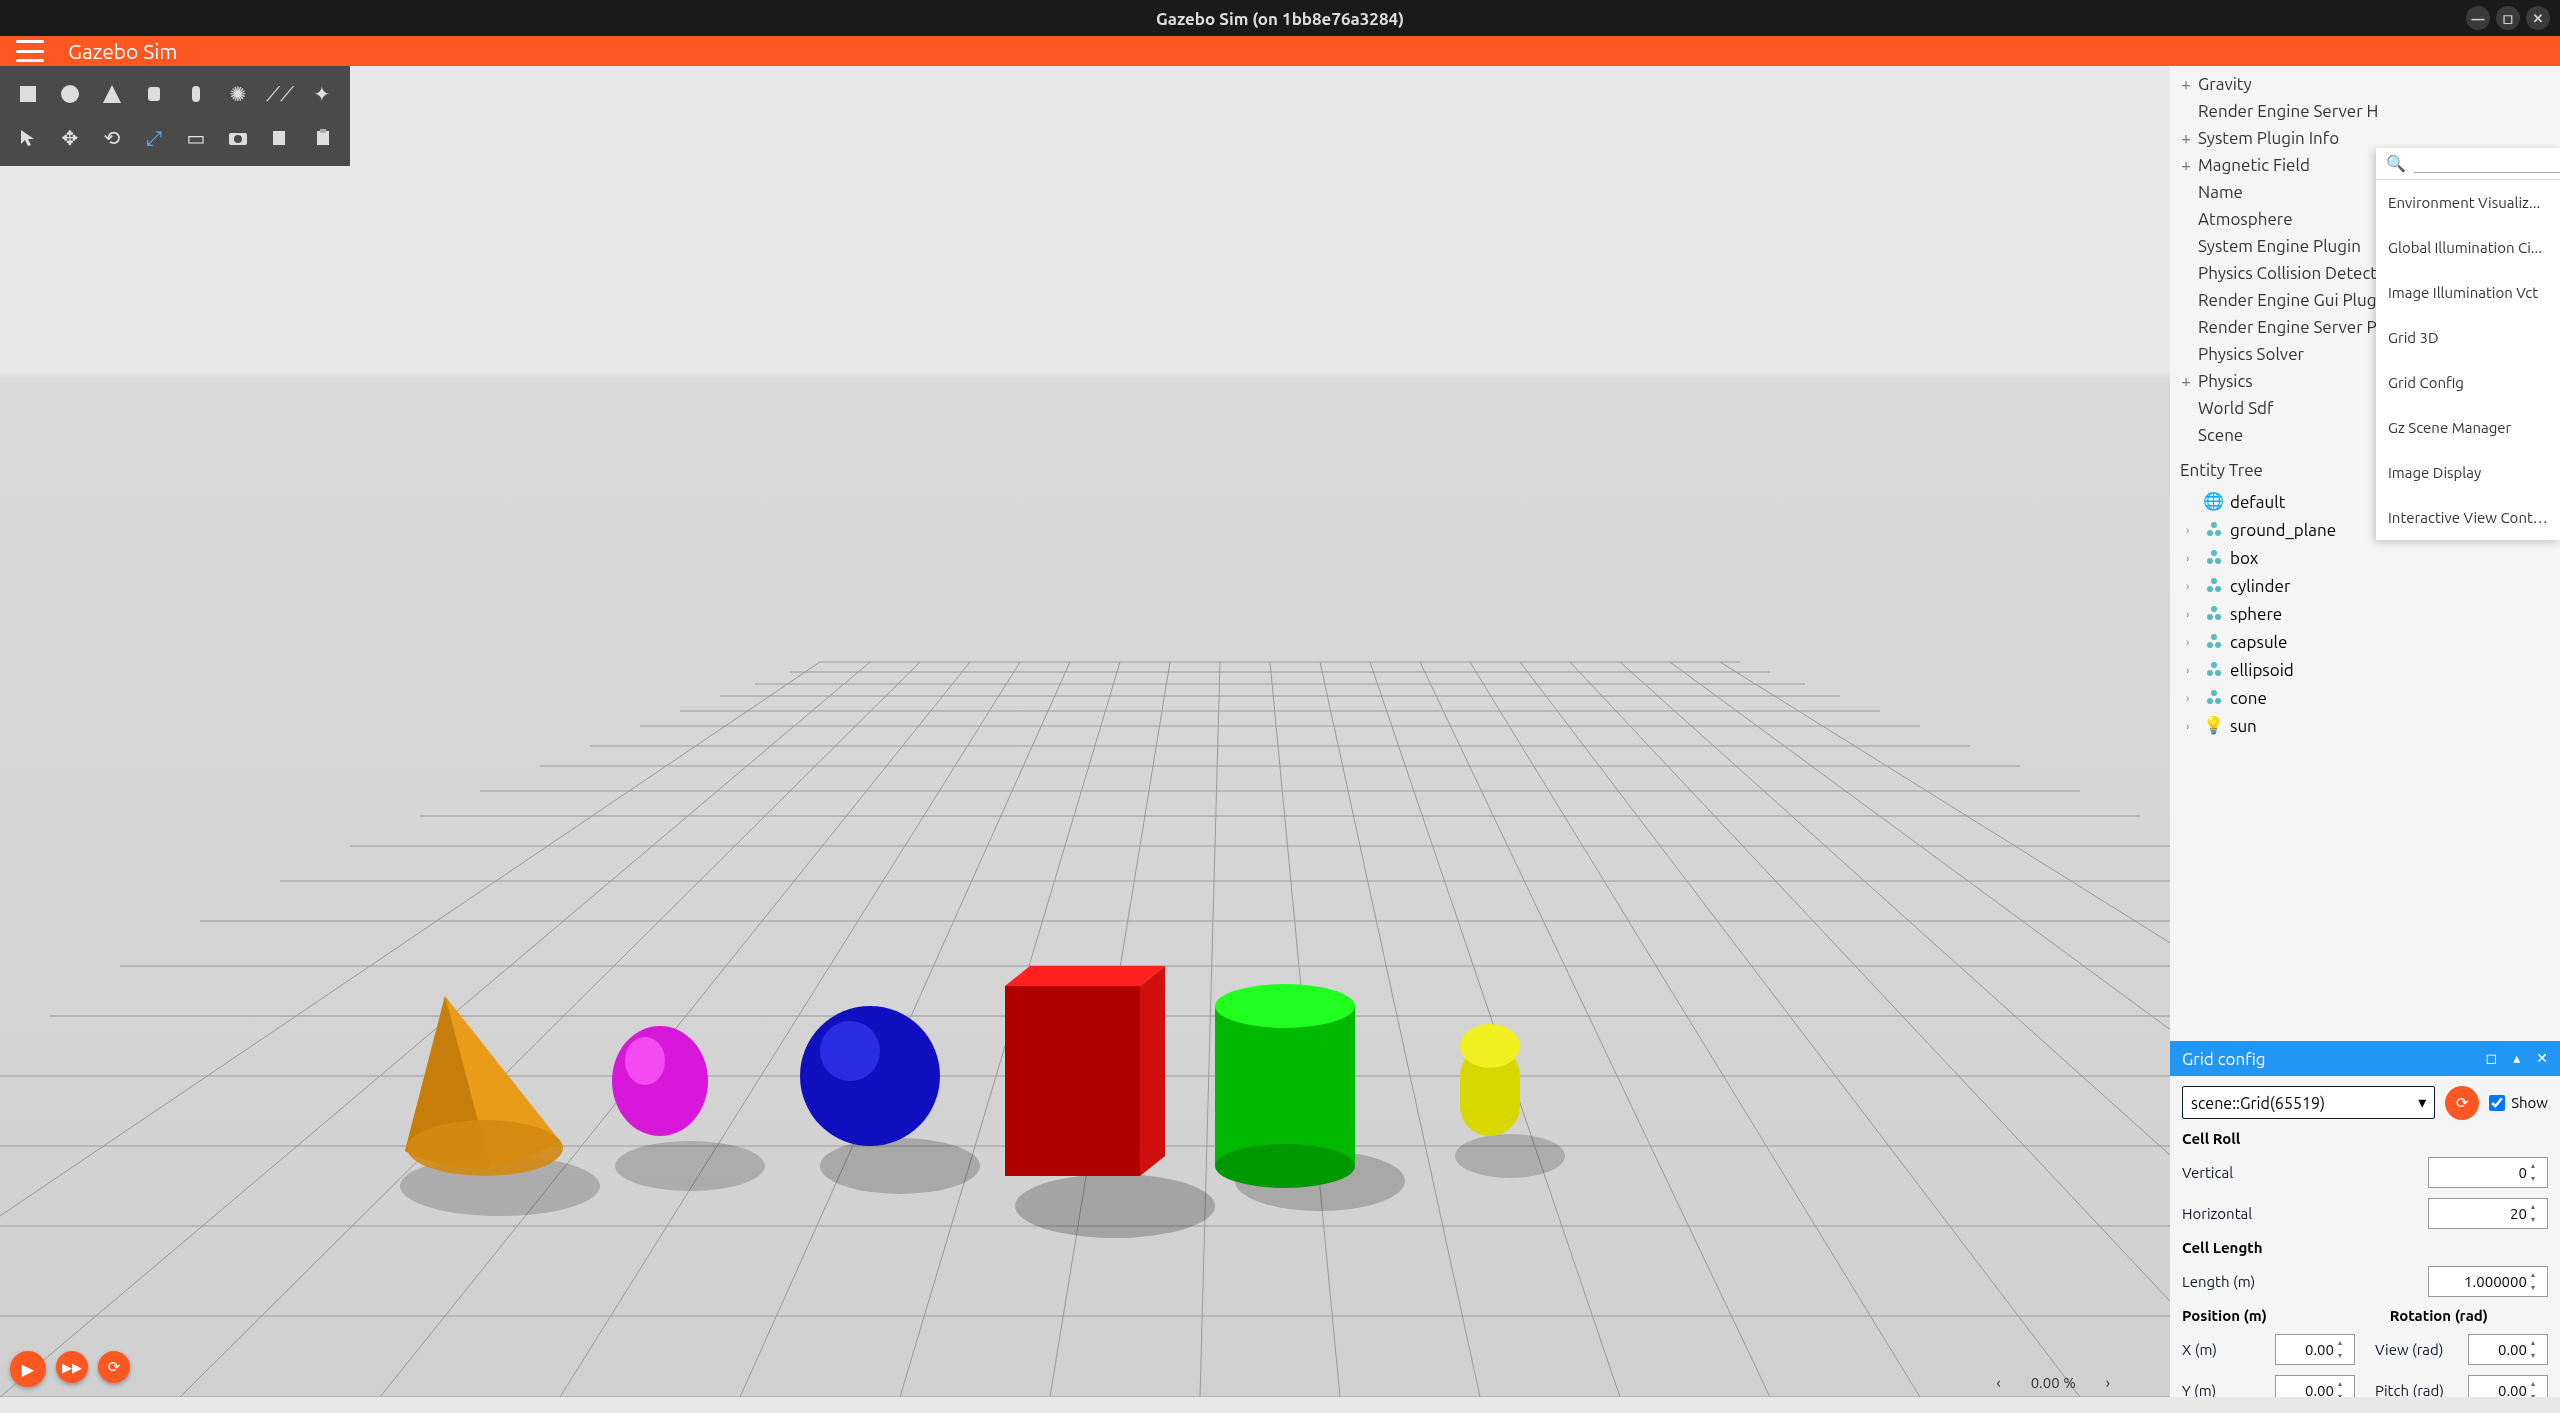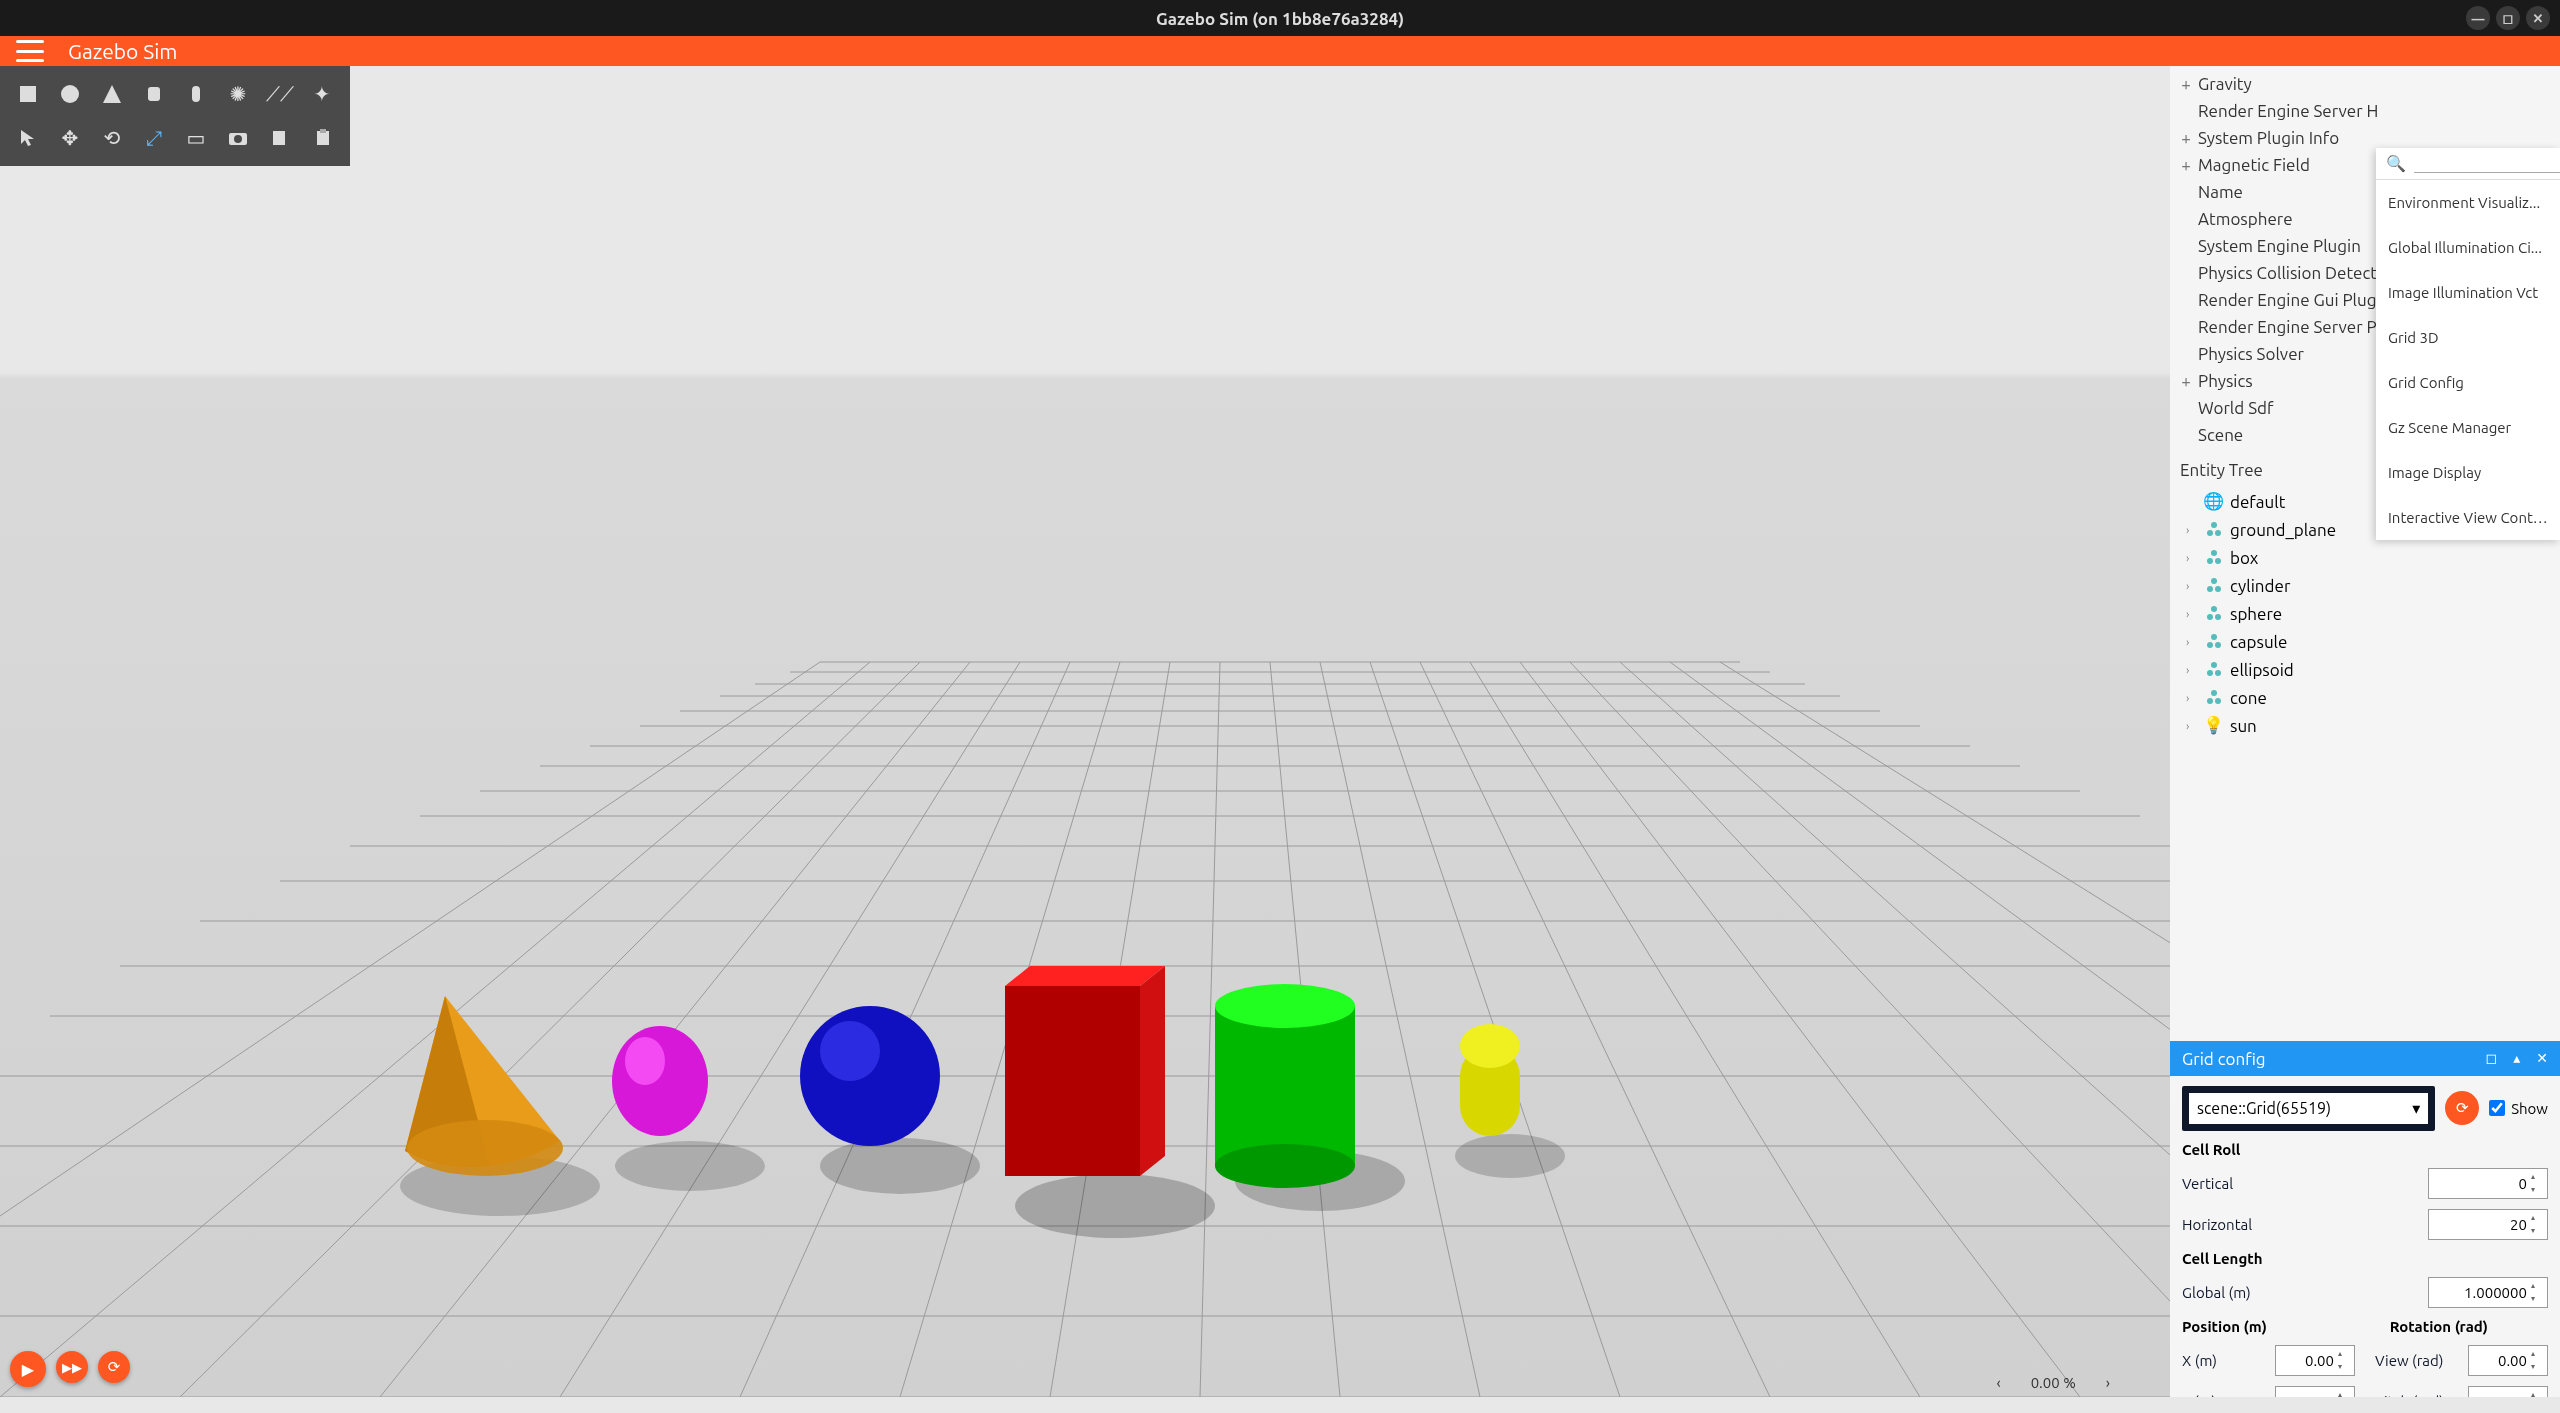--- a/index.html
+++ b/index.html
@@ -38,21 +38,21 @@
 .et-icon { width: 20px; height: 20px; display: inline-flex; align-items: center; justify-content: center; }
 
 .grid-config-header { background: #2196f3; color: white; padding: 8px 12px; font-size: 17px; display: flex; align-items: center; justify-content: space-between; }
 .gc-header-icons { display: flex; gap: 16px; font-size: 14px; }
 .gc-header-icons span { cursor: pointer; }
 
 .grid-config-body { padding: 10px 12px; display: flex; flex-direction: column; gap: 10px; flex: 1; overflow-y: auto; }
 .gc-row { display: flex; align-items: center; justify-content: space-between; gap: 10px; }
 .gc-label { font-size: 15px; color: #0f172a; }
 .gc-section { font-weight: 600; font-size: 15px; }
-.gc-dropdown { flex: 1; border: 7px solid #0f172a; background: white; padding: 6px 8px; font-size: 16px; border-radius: 2px; display: flex; align-items: center; justify-content: space-between; }
+.gc-dropdown { flex: 1; border: 1px solid #0f172a; background: white; padding: 6px 8px; font-size: 16px; border-radius: 2px; display: flex; align-items: center; justify-content: space-between; }
 .refresh-btn { width: 34px; height: 34px; border-radius: 50%; background: #ff5722; display: flex; align-items: center; justify-content: center; color: white; cursor: pointer; }
 .spinner-wrap { position: relative; display: inline-block; }
 .spinner-wrap input { width: 120px; border: 1px solid #999; padding: 6px 20px 6px 6px; text-align: right; font-size: 15px; }
 .spinner-arrows { position: absolute; right: 3px; top: 2px; bottom: 2px; width: 14px; display: flex; flex-direction: column; justify-content: space-around; font-size: 8px; color: #666; }
 
 .pos-rot-cols { display: flex; gap: 20px; }
 .pos-rot-col { flex: 1; display: flex; flex-direction: column; gap: 10px; }
 
 .plugin-popup { position: absolute; right: 0; top: 82px; width: 184px; background: white; box-shadow: -2px 2px 8px rgba(0,0,0,0.2); z-index: 30; }
 .plugin-search { display: flex; align-items: center; padding: 6px 10px; border-bottom: 1px solid #ddd; gap: 8px; }
@@ -426,21 +426,21 @@
       <div class="gc-row">
         <span class="gc-label">Horizontal</span>
         <div class="spinner-wrap"><input value="20" style=""><div class="spinner-arrows">
               <span>▴</span>
               <span>▾</span>
             </div></div>
       </div>
 
       <div class="gc-section">Cell Length</div>
       <div class="gc-row">
-        <span class="gc-label">Global (m)</span>
+        <span class="gc-label">Length (m)</span>
         <div class="spinner-wrap"><input value="1.000000" style=""><div class="spinner-arrows">
               <span>▴</span>
               <span>▾</span>
             </div></div>
       </div>
 
       <div class="gc-row">
         <span class="gc-section">Position (m)</span>
         <span class="gc-section" style="margin-right:60px">Rotation (rad)</span>
       </div>

